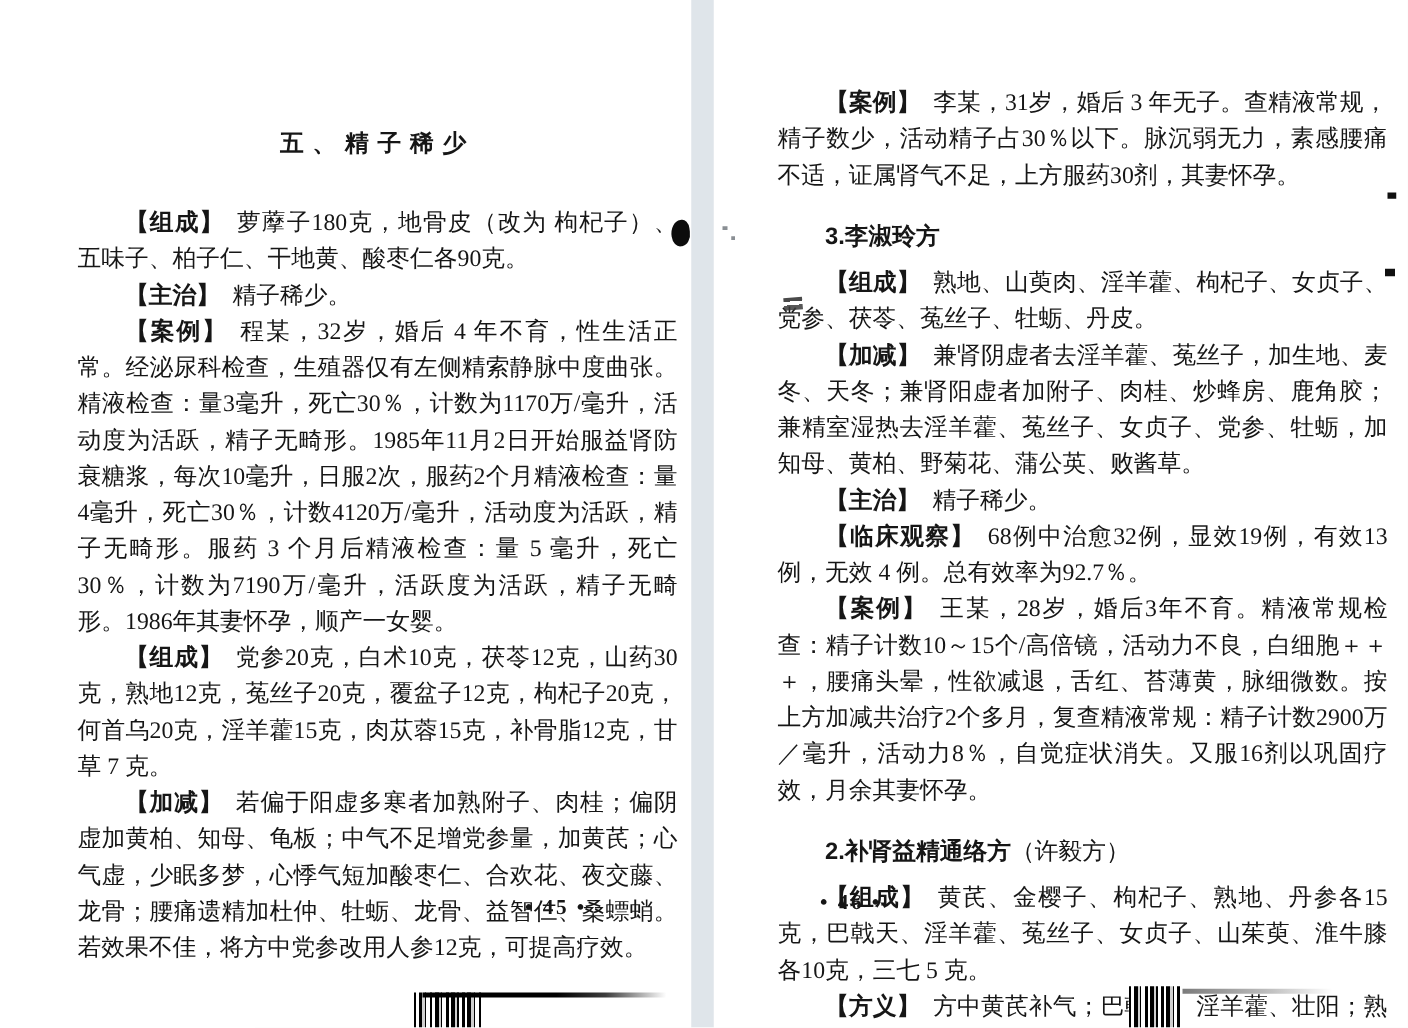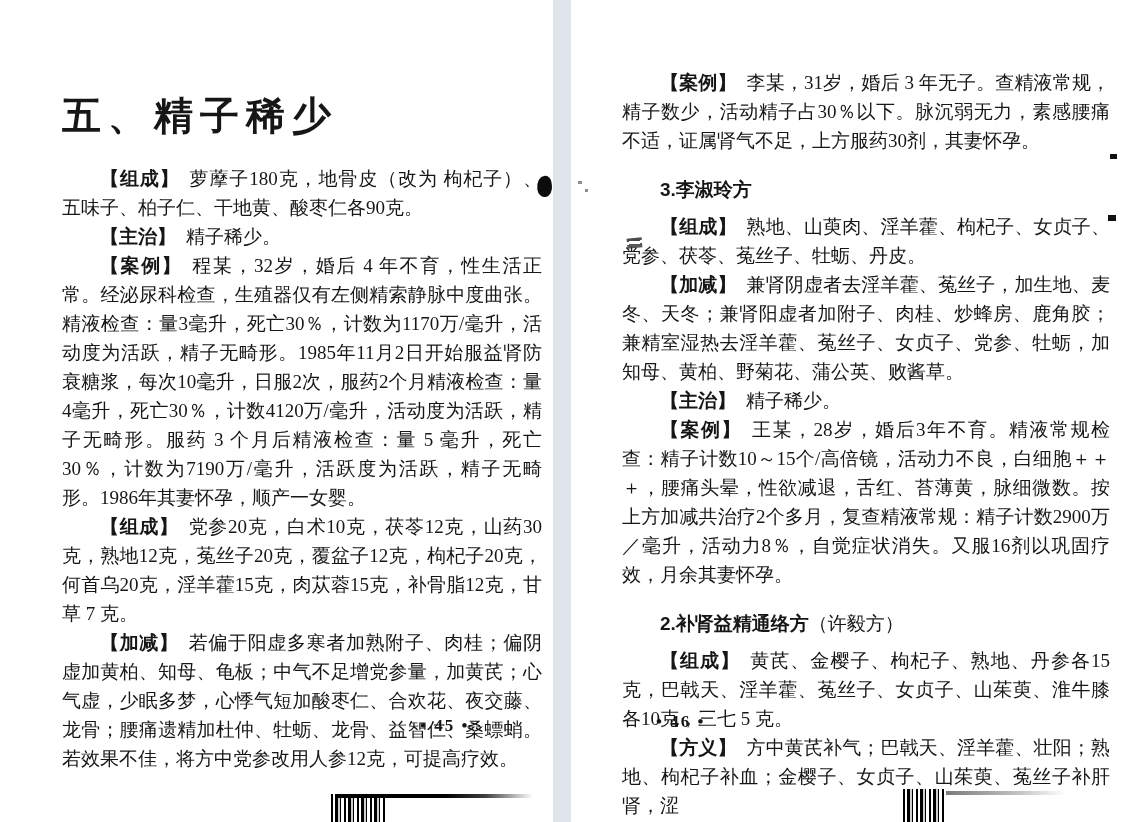--- a/index.html
+++ b/index.html
@@ -16,22 +16,22 @@
     position:absolute;left:553px;top:0;width:18px;height:822px;
     background:#dfe5ea;
   }
   .page-content{
     position:absolute;color:#161616;
     font-size:19px;line-height:29px;text-align:justify;
   }
   .page-left-content{left:62px;top:84px;width:480px;}
   .page-right-content{left:622px;top:68px;width:488px;}
   .chapter-title{
-    font-size:39px;font-weight:bold;letter-spacing:7px;
-    text-align:left;margin:14px 0 30px 0;line-height:36px;
+    font-size:19px;font-weight:bold;letter-spacing:7px;
+    text-align:center;margin:14px 0 30px 0;line-height:36px;
     font-family:"Liberation Serif","DejaVu Serif",serif;
   }
   .sec{
     margin:20px 0 8px 0;text-indent:2em;text-align:left;
     font-size:19px;line-height:29px;
   }
   .sec .sec-strong{
     font-weight:bold;
     font-family:"Liberation Sans","DejaVu Sans",sans-serif;
   }
@@ -132,20 +132,23 @@
     </p>
 
     <p class="para">
       <span class="blk-label">【加减】</span><span>兼肾阴虚者去淫羊藿、菟丝子，加生地、麦冬、天冬；兼肾阳虚者加附子、肉桂、炒蜂房、鹿角胶；兼精室湿热去淫羊藿、菟丝子、女贞子、党参、牡蛎，加知母、黄柏、野菊花、蒲公英、败酱草。</span>
     </p>
 
     <p class="para">
       <span class="blk-label">【主治】</span><span>精子稀少。</span>
     </p>
 
+    <p class="para">
+      <span class="blk-label">【临床观察】</span><span>68例中治愈32例，显效19例，有效13例，无效 4 例。总有效率为92.7％。</span>
+    </p>
 
     <p class="para">
       <span class="blk-label">【案例】</span><span>王某，28岁，婚后3年不育。精液常规检查：精子计数10～15个/高倍镜，活动力不良，白细胞＋＋＋，腰痛头晕，性欲减退，舌红、苔薄黄，脉细微数。按上方加减共治疗2个多月，复查精液常规：精子计数2900万／毫升，活动力8％，自觉症状消失。又服16剂以巩固疗效，月余其妻怀孕。</span>
     </p>
 
     <div class="sec">
       <span class="sec-strong">2.补肾益精通络方</span><span>（许毅方）</span>
     </div>
 
     <p class="para">

